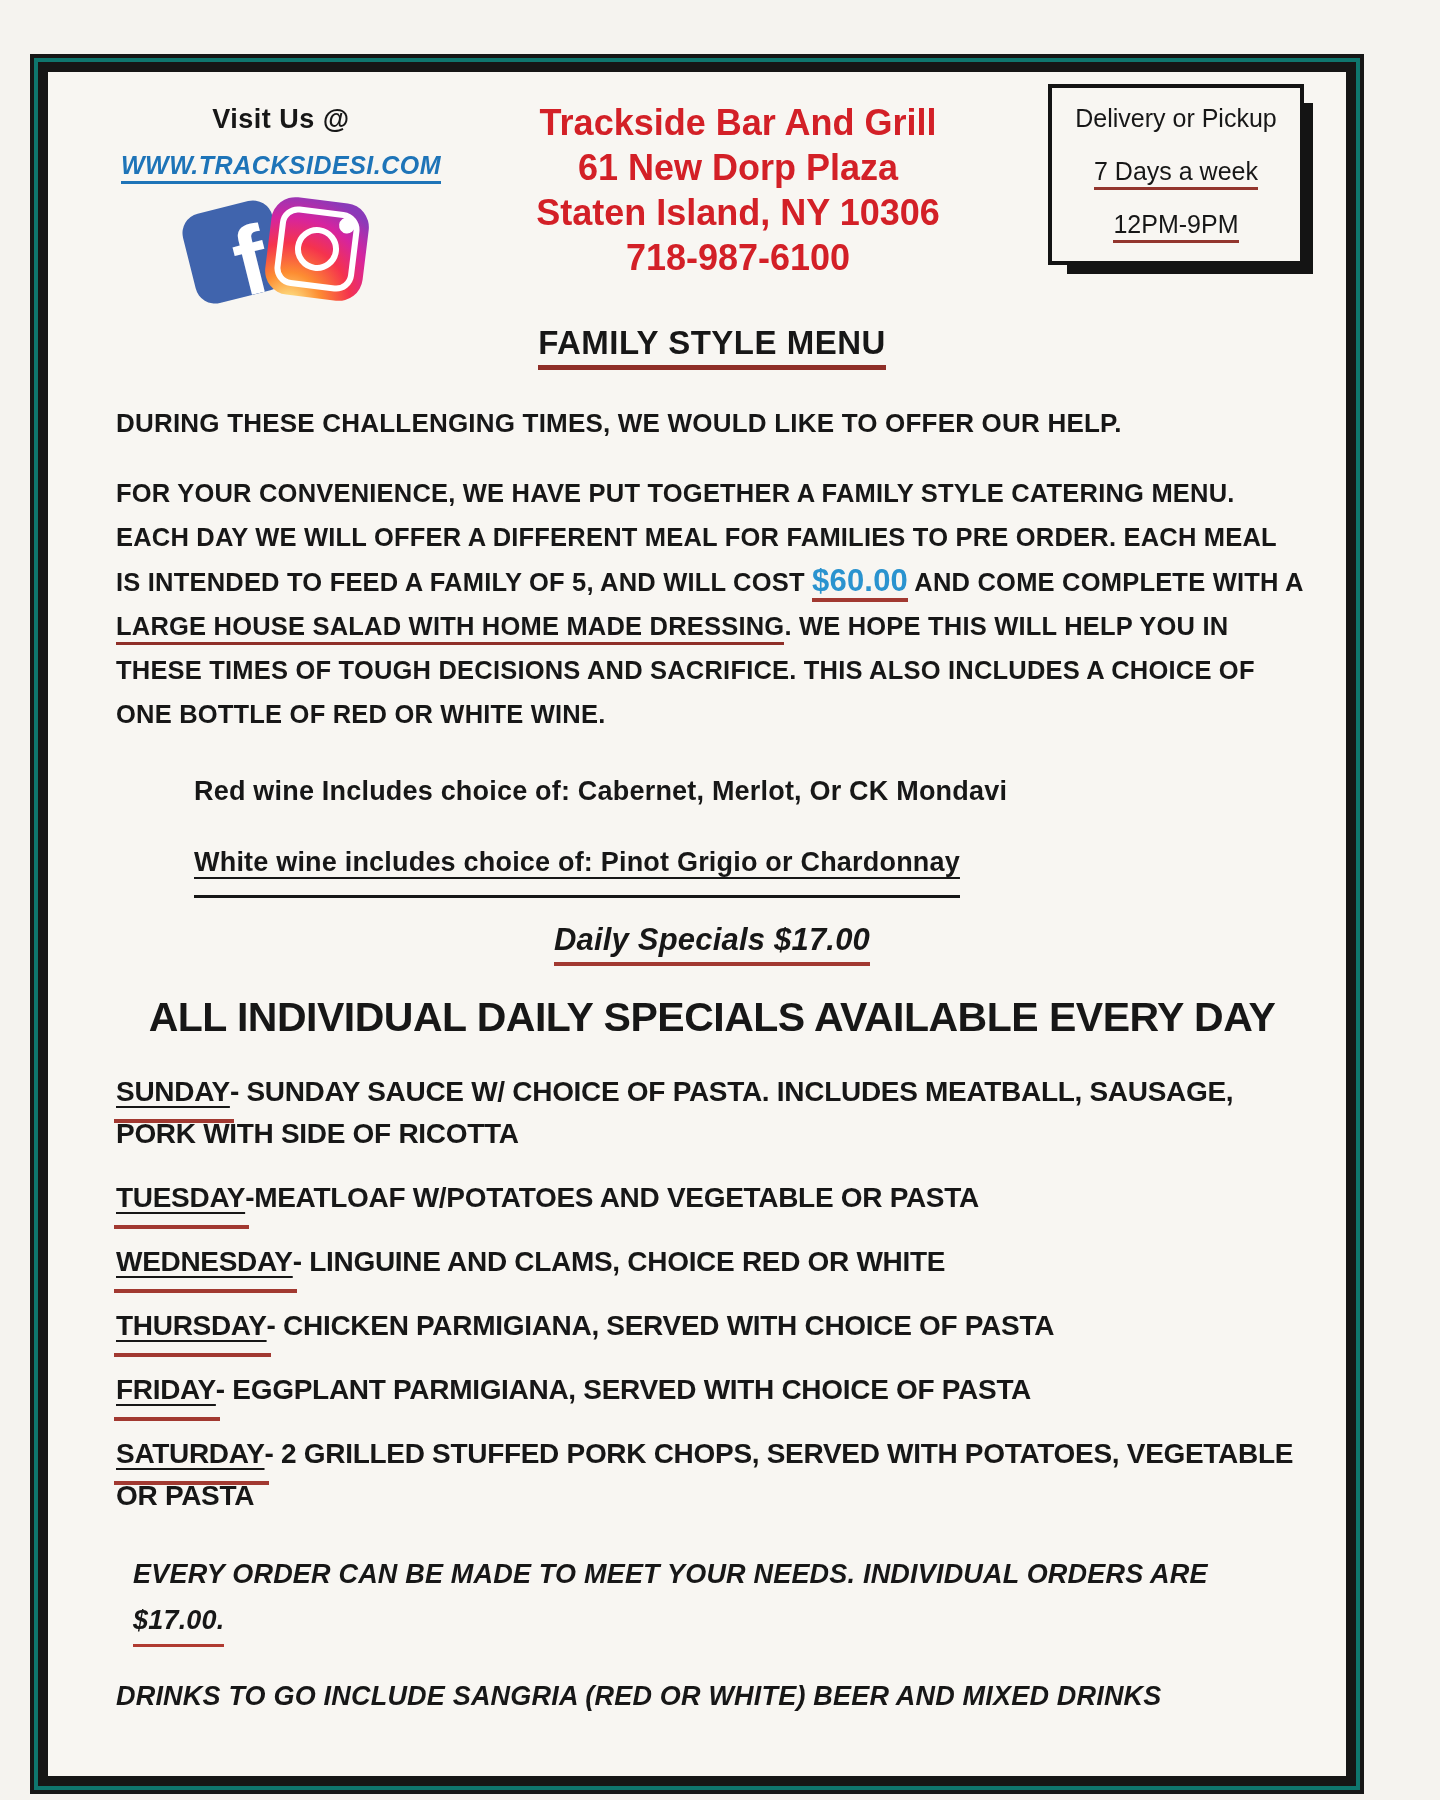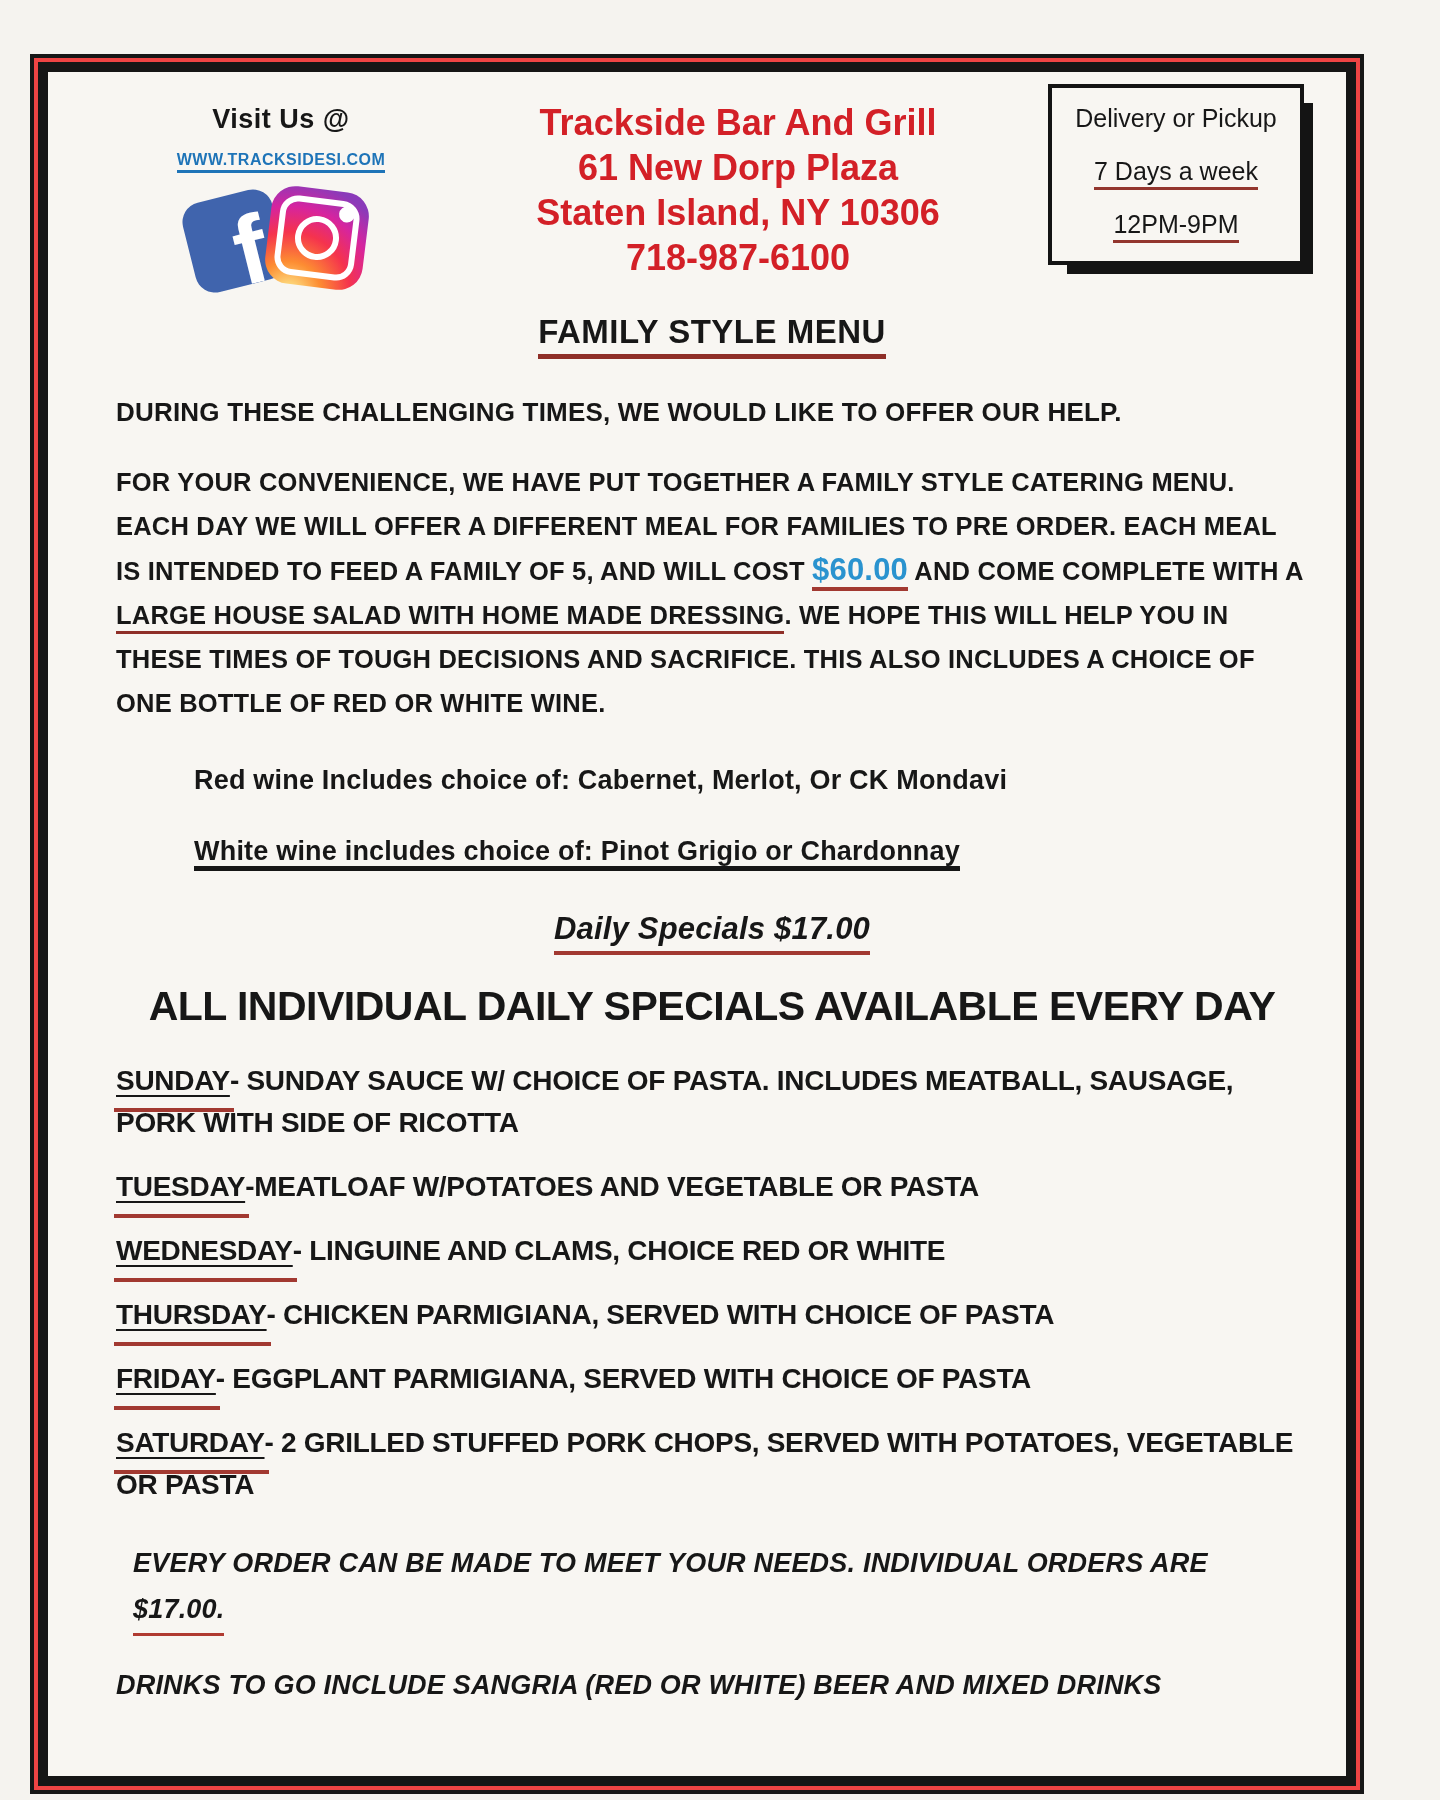--- a/index.html
+++ b/index.html
@@ -10,36 +10,36 @@
     color: #171717;
     overflow: hidden;
     position: relative;
   }
   .frame {
     position: absolute;
     left: 30px; top: 54px;
     width: 1334px; height: 1740px;
     border: 4px solid #161616;
     padding: 4px;
-    background: #ef4444;
+    background: #0f766e;
   }
   .frame-inner {
     width: 100%; height: 100%;
     border: 10px solid #161616;
     background: #f8f6f2;
     padding: 10px 38px 0 68px;
     overflow: hidden;
   }
   
   .header { display: flex; align-items: flex-start; }
   .header-left { width: 330px; padding-top: 22px; text-align: center; flex-shrink: 0; }
   .visit-us { font-size: 27px; font-weight: 700; letter-spacing: .5px; }
   .website {
     display: inline-block; margin-top: 16px;
-    font-size: 16px; font-weight: 700; 
+    font-size: 25px; font-weight: 700; font-style: italic;
     color: #1e74b8; border-bottom: 3px solid #1e74b8; padding-bottom: 1px;
     letter-spacing: .5px; cursor: pointer;
   }
   .social { margin-top: 14px; height: 110px; position: relative; }
   .fb-icon {
     position: absolute; left: 72px; top: 8px;
     width: 92px; height: 92px; border-radius: 20px;
     background: #4064ad; transform: rotate(-14deg);
     overflow: hidden;
   }
@@ -85,21 +85,21 @@
   }
   .intro { margin-top: 38px; font-size: 26px; font-weight: 700; letter-spacing: .2px; }
   .body-par { margin-top: 32px; font-size: 25.5px; font-weight: 700; line-height: 44px; letter-spacing: .2px; }
   .price-60 {
     color: #2a93cf; font-size: 31px;
     border-bottom: 4px solid #a23931; padding-bottom: 0px;
   }
   .salad-u { border-bottom: 3px solid #8f2f28; padding-bottom: 2px; }
   .wine-line { font-size: 27px; font-weight: 700; margin-top: 40px; padding-left: 78px; letter-spacing: .2px; }
   .white-wine-text {
-    border-bottom: 3px solid #161616; padding-bottom: 2px;
+    border-bottom: 3px solid #161616; padding-bottom: 18px;
     text-decoration: underline; text-decoration-thickness: 2px; text-underline-offset: 6px; margin-top: 11px;
   }
   .daily-wrap { text-align: center; margin-top: 44px; text-decoration: underline; }
   .daily-heading {
     display: inline-block; font-size: 31px; font-weight: 700; font-style: italic;
     border-bottom: 4px solid #a23931; padding-bottom: 4px; letter-spacing: .2px;
   }
   .all-specials {
     margin-top: 28px; text-align: center;
     font-size: 41px; font-weight: 700; letter-spacing: -.5px; white-space: nowrap;

